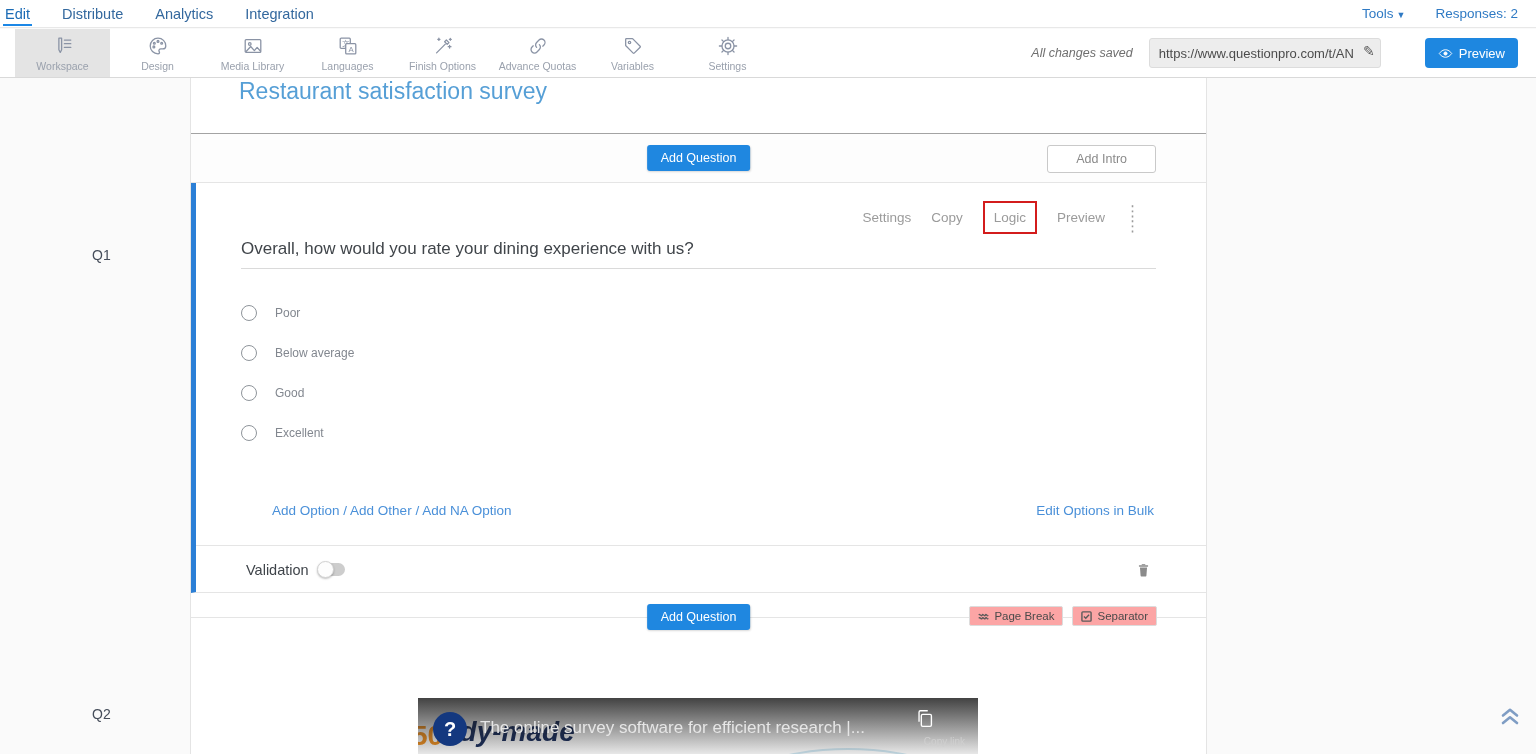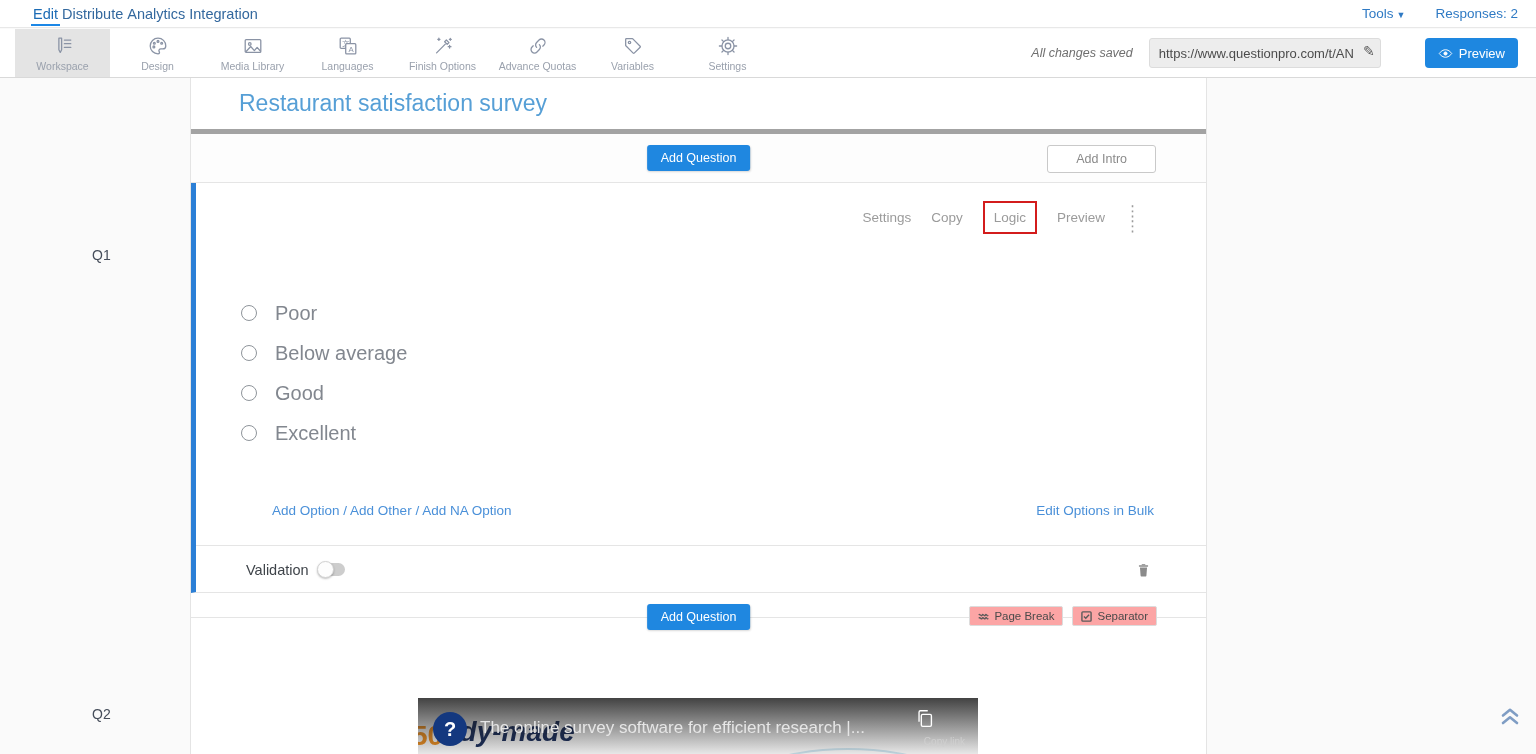--- a/index.html
+++ b/index.html
@@ -3,21 +3,21 @@
 <meta charset="utf-8">
 <style>
   * { margin:0; padding:0; box-sizing:border-box; }
   html,body { width:1536px; height:754px; }
   body { font-family:"Liberation Sans", sans-serif; background:#fafafa; }
   #app { position:relative; width:1536px; height:754px; overflow:hidden; background:#fafafa; }
 
   
   .topnav { position:absolute; top:0; left:0; right:0; height:28px; background:#fff;
             border-bottom:1px solid #e8e8e8; display:flex; align-items:center; }
-  .topnav-left { display:flex; padding-left:31px; }
+  .topnav-left { display:flex; gap:28px; padding-left:3px; }
   .nav-item { font-size:14.5px; color:#33689e; cursor:pointer; padding:4px 2px 2px; }
   .nav-item.active { color:#1b6bb5; border-bottom:2px solid #1b87e6; font-weight:400; }
   .topnav-right { margin-left:auto; display:flex; gap:30px; padding-right:18px; align-items:center; }
   .topnav-right .nav-link { font-size:13.5px; color:#2f7ac4; cursor:pointer; }
   .caret { font-size:9px; color:#2f7ac4; margin-left:3px; }
 
   
   .toolbar { position:absolute; top:29px; left:0; right:0; height:49px; background:#fff;
              border-bottom:1px solid #d9d9d9; display:flex; align-items:stretch; }
   .tb-items { display:flex; padding-left:15px; }
@@ -37,21 +37,21 @@
   .preview-btn { margin-left:44px; height:30px; background:#1e87e0; border:none; border-radius:4px;
                  color:#fff; font-size:13px; font-family:"Liberation Sans",sans-serif; padding:0 13px;
                  display:flex; align-items:center; gap:6px; cursor:pointer; }
   .preview-btn svg { width:15px; height:15px; stroke:#fff; fill:none; stroke-width:1.6; }
 
   
   .gutter-label { position:absolute; font-size:14px; color:#454d5a; }
   .content-col { position:absolute; left:190px; top:78px; width:1017px; bottom:-300px; background:#fff;
                  border-left:1px solid #e4e4e4; border-right:1px solid #e4e4e4; }
 
-  .title-row { height:56px; border-bottom:5px solid #a3a3a3; display:flex; align-items:center; }
+  .title-row { height:56px; border-bottom:1px solid #a3a3a3; display:flex; align-items:flex-start; }
   .survey-title { font-size:23px; color:#569fd6; margin-left:48px; font-weight:400; }
 
   .add-row { position:relative; height:49px; border-bottom:1px solid #e5e5e5; background:#fdfdfd; }
   .btn-blue { background:#1f87e0; color:#fff; border:none; border-radius:3px; font-size:12.5px;
               font-weight:normal; font-family:"Liberation Sans",sans-serif; padding:6px 14px; cursor:pointer;
               box-shadow:0 1px 2px rgba(0,0,0,.15); }
   .add-q-center { position:absolute; left:50%; transform:translateX(-50%); top:11px; }
   .btn-outline { position:absolute; right:50px; top:11px; background:#fff; color:#8a8a8a;
                  border:1px solid #c9c9c9; border-radius:3px; font-size:12.5px; padding:6px 28px;
                  font-family:"Liberation Sans",sans-serif; cursor:pointer; }
@@ -61,21 +61,21 @@
   .q-actions { position:absolute; top:18px; right:66px; display:flex; align-items:center; gap:20px; }
   .q-action { font-size:13.5px; color:#9b9b9b; cursor:pointer; }
   .q-action.highlighted { border:2px solid #d31c1c; padding:7px 9px; }
   .more-dots { font-size:15px; color:#9b9b9b; letter-spacing:0; cursor:pointer; line-height:1; }
   .q-text-wrap { position:absolute; left:45px; right:50px; top:56px; border-bottom:1px solid #dadada;
                  padding-bottom:9px; }
   .q-text { font-size:17px; color:#40454a; }
   .q-options { position:absolute; left:45px; top:110px; }
   .q-option { height:40px; display:flex; align-items:center; gap:18px; cursor:pointer; }
   .radio { width:16px; height:16px; border:1.6px solid #8f959b; border-radius:50%; background:#fff; }
-  .opt-label { font-size:20px; color:#82878f; }
+  .opt-label { font-size:12px; color:#82878f; }
   .q-links { position:absolute; left:76px; top:320px; font-size:13.5px; color:#4a90d9; }
   .q-links span { cursor:pointer; }
   .q-links .sep { cursor:default; }
   .bulk-link { position:absolute; right:52px; top:320px; font-size:13.5px; color:#4a90d9; cursor:pointer; }
   .validation-row { position:absolute; left:0; right:0; top:362px; height:48px; border-top:1px solid #e5e5e5;
                     display:flex; align-items:center; }
   .validation-label { font-size:14.5px; color:#3f444a; margin-left:50px; }
   .toggle { position:relative; width:26px; height:13px; background:#cdcdcd; border-radius:7px;
             margin-left:10px; cursor:pointer; }
   .toggle .knob { position:absolute; left:-2px; top:-2px; width:17px; height:17px; background:#fdfdfd;
@@ -241,20 +241,23 @@
 
     <div class="q-card">
       <div class="q-actions">
         <span class="q-action">Settings</span>
         <span class="q-action">Copy</span>
         <span class="q-action highlighted">Logic</span>
         <span class="q-action">Preview</span>
         <span class="more-dots">⋮<br>⋮</span>
       </div>
 
+      <div class="q-text-wrap">
+        <span class="q-text">Overall, how would you rate your dining experience with us?</span>
+      </div>
 
       <div class="q-options">
         <div class="q-option">
           <span class="radio"></span>
           <span class="opt-label">Poor</span>
         </div>
         <div class="q-option">
           <span class="radio"></span>
           <span class="opt-label">Below average</span>
         </div>

